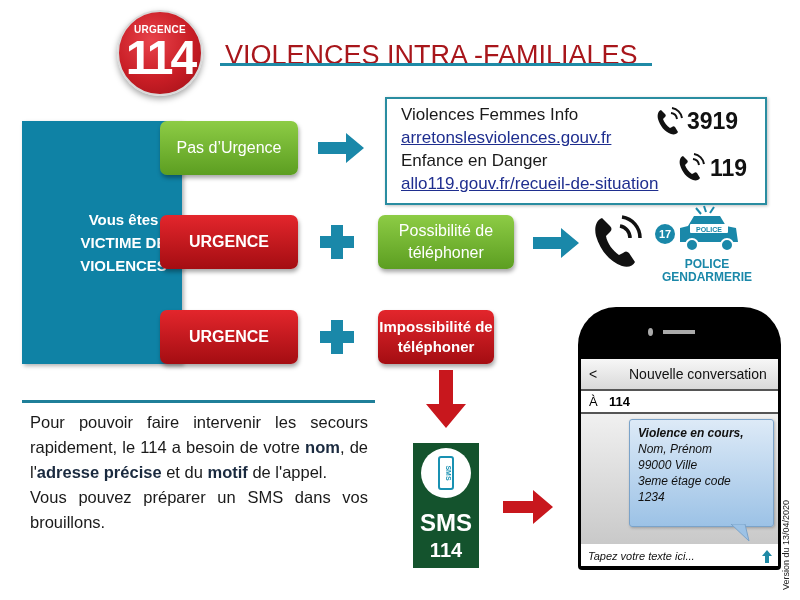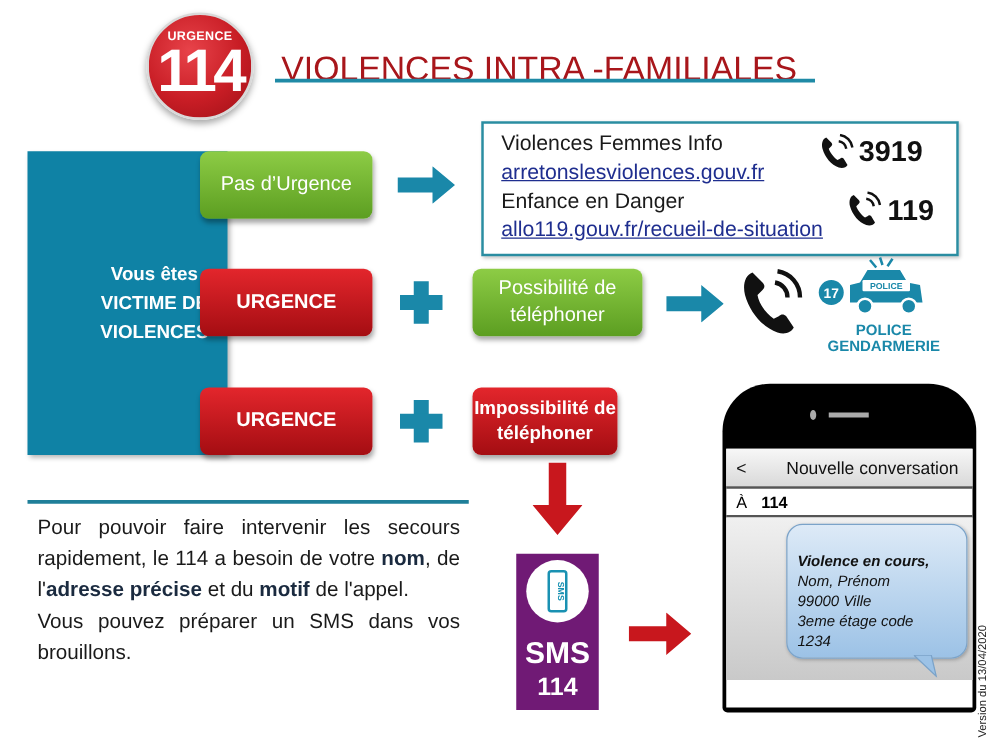--- a/index.html
+++ b/index.html
@@ -33,32 +33,32 @@
   .info-line{position:absolute;left:14px;font-size:17px;color:#1a1a1a;font-family:"Liberation Sans",sans-serif;}
   .info-link{color:#1f2e8f;text-decoration:underline;}
   .phone-num{position:absolute;font-weight:bold;font-size:23px;color:#111;}
   
   .police-text{left:660px;top:258px;width:94px;text-align:center;color:#1a88a9;font-weight:bold;font-size:12px;line-height:13px;}
   
   .para-rule{left:22px;top:400px;width:353px;height:3px;background:#1f7f99;}
   .para{left:30px;top:410px;width:338px;font-size:16.5px;line-height:25px;color:#1a1a1a;text-align:justify;}
   .para b{color:#1a2a3f;}
   
-  .sms-tile{left:413px;top:443px;width:66px;height:125px;background:#701a75;text-align:center;color:#fff;}
+  .sms-tile{left:413px;top:443px;width:66px;height:125px;background:#14532d;text-align:center;color:#fff;}
   .sms-circle{position:absolute;left:8px;top:5px;width:50px;height:50px;border-radius:50%;background:#fff;}
   .sms-label{position:absolute;left:0;width:100%;top:66px;font-size:24px;font-weight:bold;}
   .sms-num{position:absolute;left:0;width:100%;top:96px;font-size:20px;font-weight:bold;}
   
   .phone{left:578px;top:307px;width:203px;height:263px;background:#000;border-radius:38px 38px 4px 4px;}
   .phone-screen{position:absolute;left:3px;top:52px;width:197px;height:207px;background:#fff;}
   .phone-header{position:absolute;left:0;top:0;width:100%;height:30px;background:linear-gradient(#f7f7f7,#d9d9d9);border-bottom:2px solid #555;font-size:14px;color:#111;}
   .phone-to{position:absolute;left:0;top:32px;width:100%;height:21px;border-bottom:2px solid #555;font-size:13px;}
   .phone-body{position:absolute;left:0;top:55px;width:100%;height:130px;background:linear-gradient(#f0f0f0,#c9c9c9);}
   .phone-input{position:absolute;left:0;top:188px;width:100%;height:19px;background:#fff;font-size:11px;font-style:italic;color:#111;}
-  .bubble{position:absolute;left:48px;top:5px;width:145px;height:108px;border-radius:13px;background:linear-gradient(#ddeaf7,#9cc2e6);border:1px solid #7ba3c9;box-shadow:1px 1px 3px rgba(0,0,0,0.25);font-style:italic;font-size:12px;line-height:16px;color:#111;padding:21px 8px;box-sizing:border-box;}
+  .bubble{position:absolute;left:48px;top:5px;width:145px;height:108px;border-radius:3px;background:linear-gradient(#ddeaf7,#9cc2e6);border:1px solid #7ba3c9;box-shadow:1px 1px 3px rgba(0,0,0,0.25);font-style:italic;font-size:12px;line-height:16px;color:#111;padding:5px 8px;box-sizing:border-box;}
   .version{left:776px;top:500px;width:20px;height:96px;}
   .version span{position:absolute;left:-38px;top:40px;width:96px;transform:rotate(-90deg);font-size:9px;color:#222;white-space:nowrap;text-align:center;}
 </style>
 </head>
 <body>
 
 <div class="abs logo">
   <div class="logo-sub">URGENCE</div>
   <div class="logo-num">114</div>
 </div>
@@ -169,18 +169,24 @@
         <div style="font-weight:bold">Violence en cours,</div>
         <div>Nom, Prénom</div>
         <div>99000 Ville</div>
         <div>3eme étage  code</div>
         <div>1234</div>
       </div>
       <svg style="position:absolute;left:150px;top:110px" width="20" height="18">
         <polygon points="0,0 14,0 18,17" fill="#9cc2e6" stroke="#7ba3c9" stroke-width="1"></polygon>
       </svg>
     </div>
+    <div class="phone-input">
+      <span style="position:absolute;left:7px;top:3px">Tapez votre texte ici...</span>
+      <svg style="position:absolute;right:6px;top:3px" width="10" height="13">
+        <polygon points="5,0 10,6 7,6 7,13 3,13 3,6 0,6" fill="#1f8aa6"></polygon>
+      </svg>
+    </div>
   </div>
 </div>
 
 <div class="abs version">
   <span>Version du 13/04/2020</span>
 </div>
 
 </body></html>

